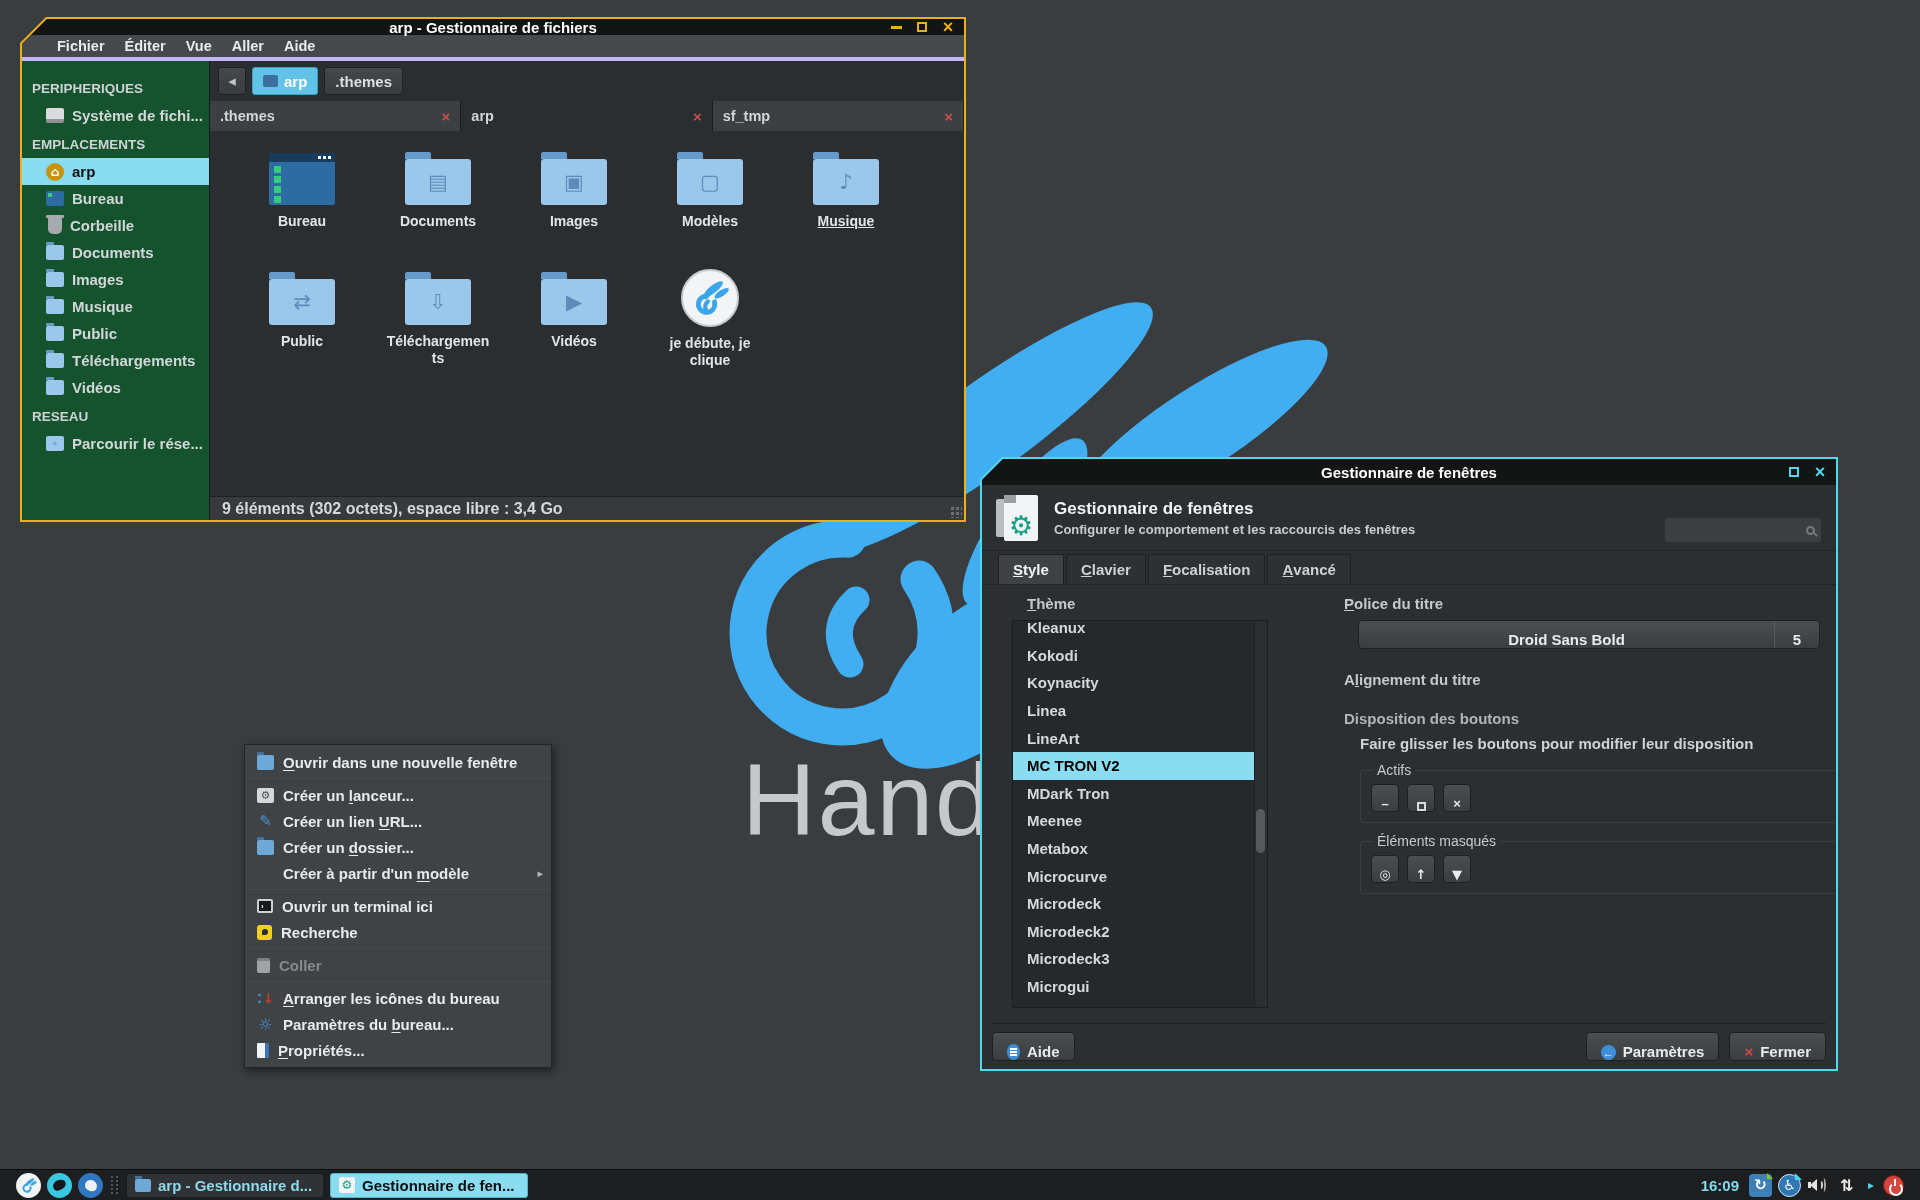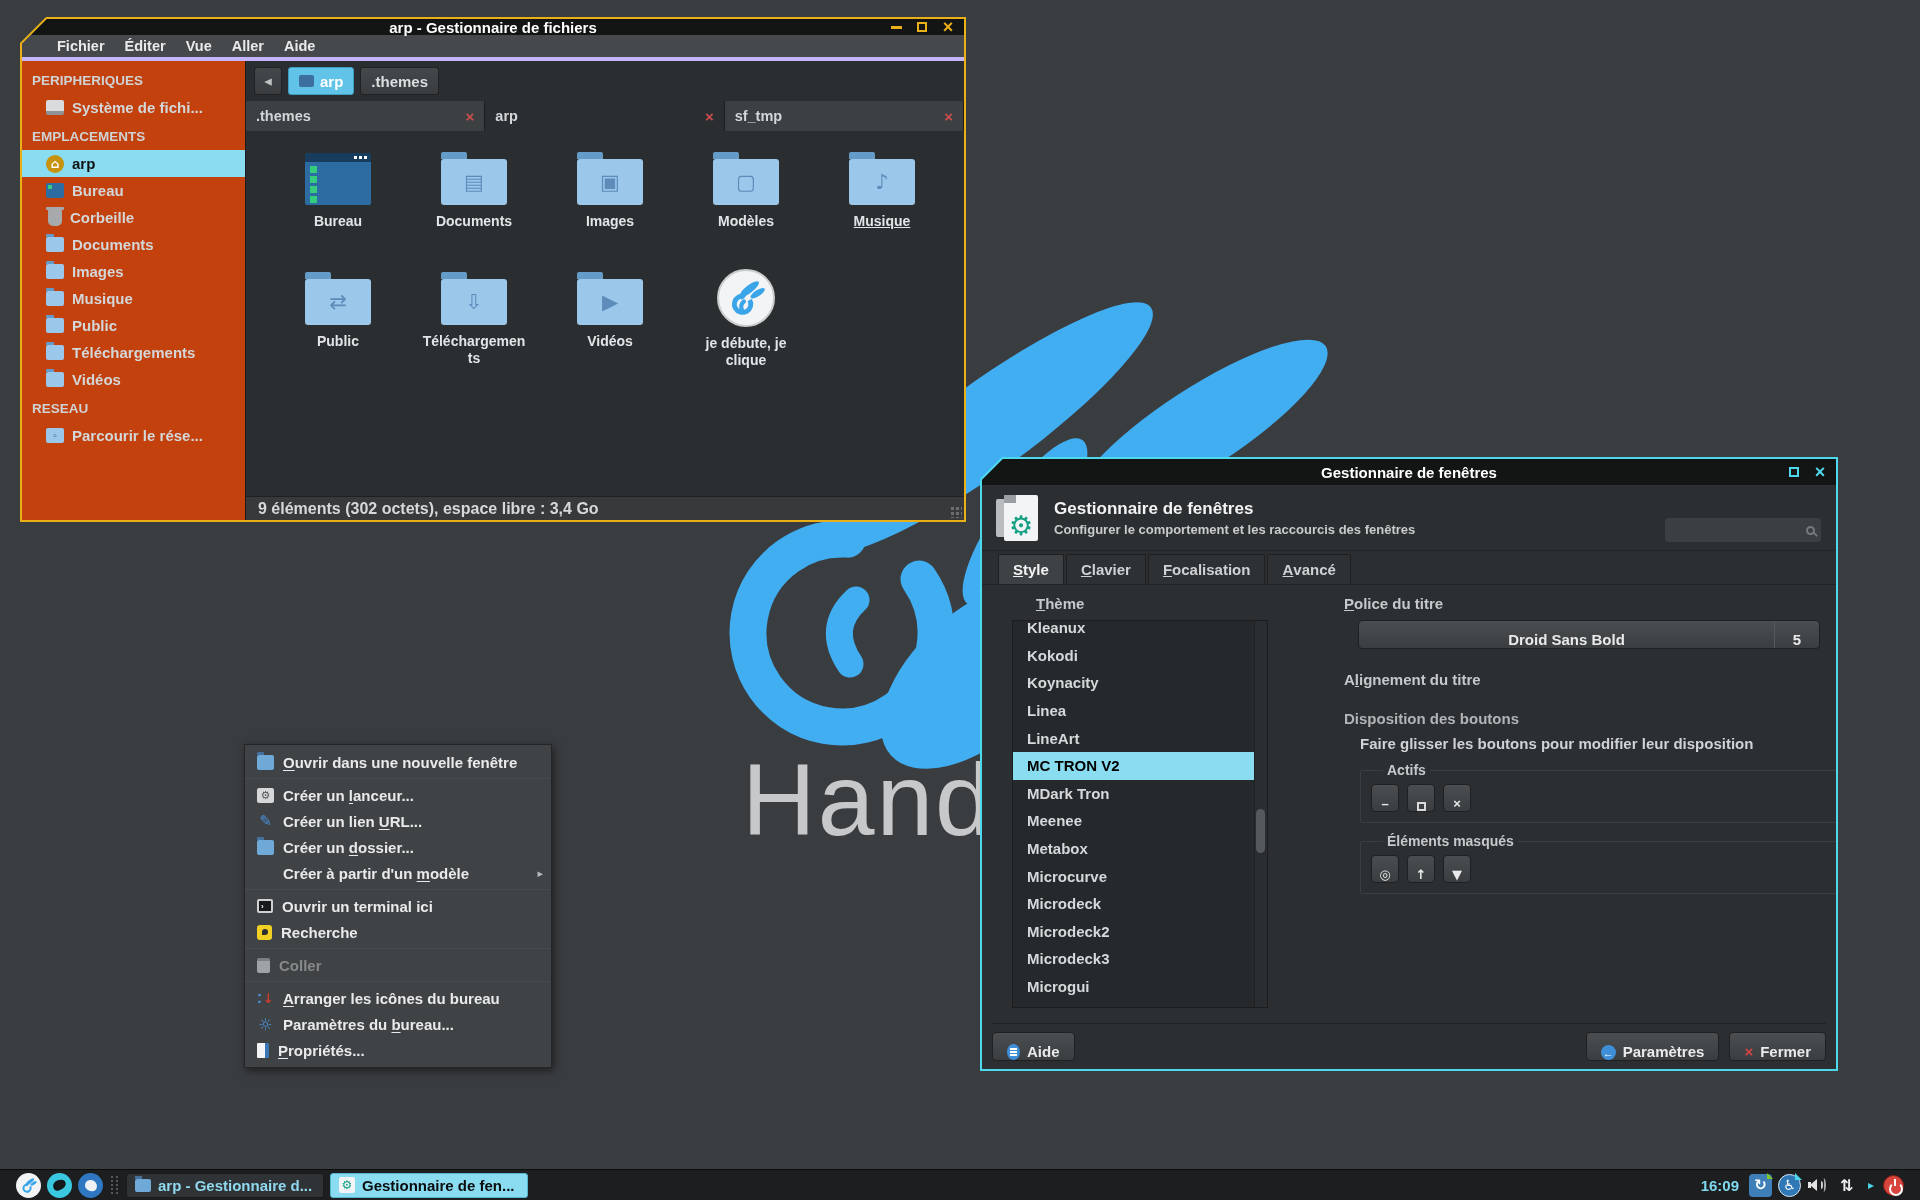--- a/index.html
+++ b/index.html
@@ -24,21 +24,21 @@
 .maxsq{width:10px;height:10px;border:2px solid #e9b018}
 .closex{color:#e9b018;font-size:18px;font-weight:bold;line-height:14px}.cyan .maxsq{border-color:#4ed8ec}.cyan .closex{color:#4ed8ec}
 
 
 #fm{left:20px;top:17px;width:946px;height:505px;z-index:2}
 #fm .frame{background:#e9b018;clip-path:polygon(26px 0,100% 0,100% 100%,0 100%,0 26px)}
 #fm .inner{background:#2b2e30;clip-path:polygon(25px 0,100% 0,100% 100%,0 100%,0 25px)}
 #fm-menubar{height:26px;background:#46494b;border-bottom:4px solid #c4b5fd;display:flex;align-items:center;padding-left:26px;gap:2px;flex:0 0 auto}
 #fm-menubar .mi{padding:2px 9px;font-size:14.5px;font-weight:bold;color:#e8eaeb;cursor:pointer}
 #fm-body{flex:1;display:flex;min-height:0}
-#fm-side{width:224px;background:#c2410c;border-right:1px solid #191b1c;padding-top:4px;flex:0 0 auto}
+#fm-side{width:188px;background:#14532d;border-right:1px solid #191b1c;padding-top:12px;flex:0 0 auto}
 .shead{font-size:13.5px;font-weight:bold;color:#cfd3d5;padding:8px 10px 6px}
 .sitem{height:27px;display:flex;align-items:center;gap:8px;padding-left:24px;font-size:15px;font-weight:bold;color:#d4d7d9;cursor:pointer;white-space:nowrap}
 .sitem.sel{background:#8adcf0;color:#101213}
 .si{width:18px;height:15px;flex:0 0 auto;position:relative}
 .si-folder{background:#9ac7ea;border-radius:2px}
 .si-folder::before{content:"";position:absolute;top:-3px;left:0;width:8px;height:3px;background:#659bc8;border-radius:1px 1px 0 0}
 .si-home{width:18px;height:18px;border-radius:50%;background:#c7930c;color:#fff;font-size:12px;text-align:center;line-height:18px}
 .si-fs{background:#d9dbdc;border-radius:2px;border-bottom:4px solid #8f9395}
 .si-desktop{background:#2d6ca3;border-radius:2px}
 .si-desktop::after{content:"";position:absolute;left:2px;top:2px;width:4px;height:4px;background:#35cc7e}
@@ -127,21 +127,21 @@
 .wbtn{background:linear-gradient(#4a4e50,#3a3e40);border:1px solid #1e2022;border-radius:4px;color:#e8eaeb;font-size:15px;font-weight:bold;display:flex;align-items:flex-end;cursor:pointer}
 #font-btn{width:462px;height:29px;margin:8px 0 0 14px}
 #font-btn .fname{flex:1;text-align:center}
 #font-btn .fdiv{width:1px;height:100%;background:#2b2e30;border-right:1px solid #565a5c}
 #font-btn .fsize{width:44px;text-align:center}
 #align-dd{width:462px;height:29px;margin:8px 0 0 14px;padding:0 12px;justify-content:space-between}
 #align-dd .arr{color:#b7babc;font-size:12px}
 .gap1{margin-top:22px}
 #layout-hint{margin:8px 0 0 16px;font-size:15px;font-weight:bold;color:#d0d3d5}
 .wfs{margin:10px 0 0 16px;width:478px;border:1px solid #3a3e40;border-radius:2px;padding:6px 10px 10px}
-.wfs legend{font-size:14px;font-weight:bold;color:#c6c9cb;padding:0 4px;margin-left:12px}
+.wfs legend{font-size:14px;font-weight:normal;color:#c6c9cb;padding:0 4px;margin-left:2px}
 #actifs-row{display:flex;align-items:center;gap:8px}
 #btn-titre{width:330px;height:29px;justify-content:center}
 .sbtn{width:28px;height:28px;justify-content:center;font-size:13px}
 .sbtn .sq{width:9px;height:9px;border:2px solid #d8dadc}
 #masques-row{display:flex;align-items:center;gap:8px}
 #wm-footer{flex:0 0 auto;margin:8px 10px 8px;border-top:1px solid #1f2123;padding-top:8px;display:flex;align-items:center}
 .fbtn{height:29px;padding:0 14px;gap:7px}
 .aide-ic{width:13px;height:16px;border-radius:50%;background:#3f8fd8;position:relative}
 .aide-ic::after{content:"";position:absolute;left:3px;top:4px;width:7px;height:1.5px;background:#fff;box-shadow:0 3px #fff,0 6px #fff}
 .param-ic{width:15px;height:15px;border-radius:50%;background:#3f8fd8;color:#fff;font-size:11px;font-weight:bold;display:flex;align-items:center;justify-content:center}
@@ -456,21 +456,21 @@
       </div>
     </div>
     <div id="wm-tabbar">
       <span class="wtab active"><u>S</u>tyle</span>
       <span class="wtab"><u>C</u>lavier</span>
       <span class="wtab"><u>F</u>ocalisation</span>
       <span class="wtab"><u>A</u>vancé</span>
     </div>
     <div id="wm-content">
       <div id="wm-left">
-        <div class="flabel" style="margin-left:24px"><u>T</u>hème</div>
+        <div class="flabel" style="margin-left:15px"><u>T</u>hème</div>
         <div id="theme-list">
           <div class="trows">
             <div class="trow">Kleanux</div>
             <div class="trow">Kokodi</div>
             <div class="trow">Koynacity</div>
             <div class="trow">Linea</div>
             <div class="trow">LineArt</div>
             <div class="trow sel">MC TRON V2</div>
             <div class="trow">MDark Tron</div>
             <div class="trow">Meenee</div>

